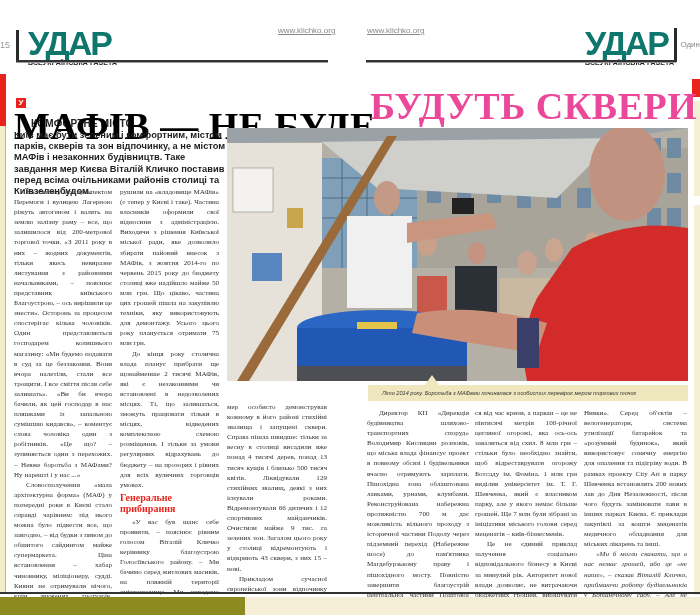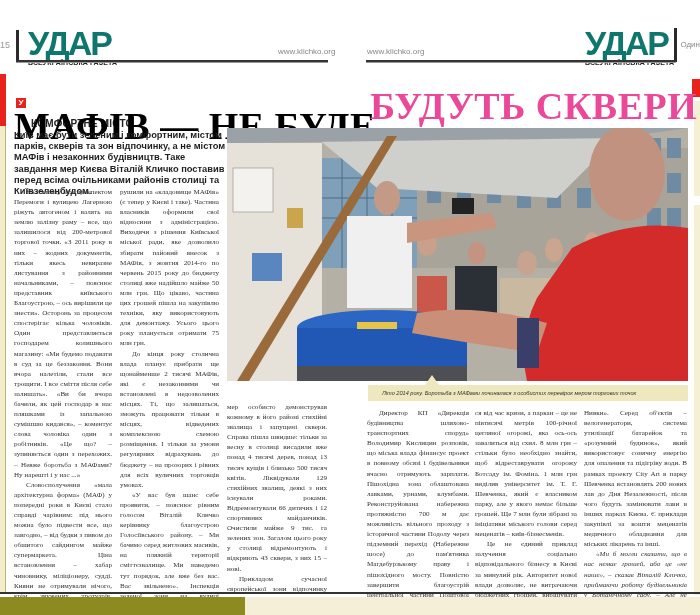--- a/index.html
+++ b/index.html
@@ -6,21 +6,21 @@
   html, body { width: 700px; height: 615px; overflow: hidden; background: #ffffff; }
   body { position: relative; font-family: "Liberation Serif", serif; color: #2a2a2a; }
 
   
   .hdr { position: absolute; top: 0; left: 0; width: 700px; height: 64px; }
   .pg-num { position: absolute; left: 0; top: 40px; font: 9px "Liberation Sans", sans-serif; color: #999; }
   .vbar { position: absolute; width: 3px; background: #2a2a2a; }
   .logo { position: absolute; }
   .logo-word { font: 900 34px/30px "Liberation Sans", sans-serif; color: #0f766e; letter-spacing: -2px; display:block; }
   .logo-sub { font: bold 7px "Liberation Sans", sans-serif; color: #222; letter-spacing: 0.1px; display:block; margin-top:1px; }
-  .site { position: absolute; top: 47px; font: 8px "Liberation Sans", sans-serif; color: #888; }
+  .site { position: absolute; top: 26px; font: 8px "Liberation Sans", sans-serif; color: #888; text-decoration: underline; }
   .hrule { position: absolute; top: 60px; height: 3px; border-top: 2px solid #333; border-bottom: 1px solid #999; }
   .next-pg { position: absolute; right: 0; top: 40px; font: 8px "Liberation Sans", sans-serif; color: #888; }
 
   
   .red-strip { position: absolute; left: 0; top: 74px; width: 6px; height: 52px; background: #e8231b; }
   .cream-strip { position: absolute; left: 0; top: 126px; width: 6px; height: 466px; background: #f3edc8; border-right: 1px solid #b9b18a; }
   .right-red { position: absolute; left: 692px; top: 79px; width: 8px; height: 18px; background: #e8231b; }
   .right-cream1 { position: absolute; left: 694px; top: 101px; width: 6px; height: 95px; background: #f5f0d4; }
   .right-cream2 { position: absolute; left: 694px; top: 205px; width: 6px; height: 390px; background: #f5f0d4; }
 
@@ -157,20 +157,21 @@
 
 <div class="col" style="left:14px; top:187px; width:98px;">
   <p>На п'ятачку між проспектом Перемоги і вулицею Лагерною ріжуть автогеном і валять на землю залізну раму – все, що залишилося від 200-метрової торгової точки. «З 2011 року в них – жодних документів, тільки якесь невиразне листування з районними начальниками, – пояснює представник київського Благоустрою, – ось вирішили це знести». Осторонь за процесом спостерігає кілька чоловіків. Один представляється господарем колишнього магазину: «Ми будемо подавати в суд за це беззаконня. Вони вчора налетіли, стали все трощити. І все сміття після себе залишать». «Ви би вчора бачили, як цей господар в нас пляшками із запальною сумішшю кидався», – коментує слова чоловіка один з робітників. «Це що? – зупиняється один з перехожих. – Невже боротьба з МАФами? Ну нарешті і у нас ...»</p>
   <p>Словосполучення «мала архітектурна форма» (МАФ) у попередні роки в Києві стало справді чарівним: під нього можна було підвести все, що завгодно, – від будки з пивом до обшитого сайдингом майже супермаркета. Ціна встановлення – хабар чиновнику, міліціонеру, судді. Кияни не отримували нічого, крім звужених тротуарів, антисанітарії та спотворених вулиць.</p>
 
 </div>
 
 <div class="col" style="left:120px; top:187px; width:99px;">
   <p style="text-indent:0">рушили на «кладовище МАФів» (є тепер у Києві і таке). Частина власників оформили свої відносини з адміністрацією. Виходячи з рішення Київської міської ради, яке дозволило збирати пайовий внесок з МАФів, з жовтня 2014-го по червень 2015 року до бюджету столиці вже надійшло майже 50 млн грн. Що цікаво, частина цих грошей пішла на закупівлю техніки, яку використовують для демонтажу. Усього цього року планується отримати 75 млн грн.</p>
   <p>До кінця року столична влада планує прибрати ще щонайменше 2 тисячі МАФів, які є незаконними чи встановлені в недозволених місцях. Ті, що залишаться, зможуть працювати тільки в місцях, відведених комплексною схемою розміщення. І тільки за умови регулярних відрахувань до бюджету – на прозорих і рівних для всіх вуличних торговців умовах.</p>
+  <div class="sub">Генеральне прибирання</div>
   <p>«У вас був шанс себе проявити, – пояснює рівним голосом Віталій Кличко керівнику благоустрою Голосіївського району. – Ми бачимо серед житлових масивів, на пляжній території сміттєзвалище. Ми наведемо тут порядок, але вже без вас. Вас звільнено». Інспекція зеленої зони на вулиці Набережно-Корчуватській біля затоки Дніпра закінчується також доганою голові району: «За ті процеси, які відбуваються у районах міста, відповідальність в першу чергу ваша. Якщо чиновники влаштовують саботаж чи не спроможні ефективно працювати – будемо діяти жорстко. Шукатимемо тих, хто може і хоче працювати».</p>
 
 </div>
 
 <div class="col" style="left:227px; top:402px; width:100px;">
   <p style="text-indent:0">мер особисто демонстрував кожному в його районі стихійні звалища і запущені сквери. Справа пішла швидше: тільки за весну в столиці висадили вже понад 4 тисячі дерев, понад 13 тисяч кущів і близько 500 тисяч квітів. Ліквідували 129 стихійних звалищ, деякі з них існували роками. Відремонтували 66 дитячих і 12 спортивних майданчиків. Очистили майже 9 тис. га зелених зон. Загалом цього року у столиці відремонтують і відкриють 43 сквери, з них 15 – нові.</p>
   <p>Прикладом сучасної європейської зони відпочинку стала нова пішохідна зона на набережній Дніпра біля Поштової площі (до того тут була повністю відкрита нова транспортна розв'язка). Зокрема, до пішохідної зони для людей з обмеженими можливостями передбачені пандуси і ліфти, які будуть встановлені найближчим часом.</p>
 </div>
 
 <div class="col" style="left:367px; top:408px; width:102px;">

